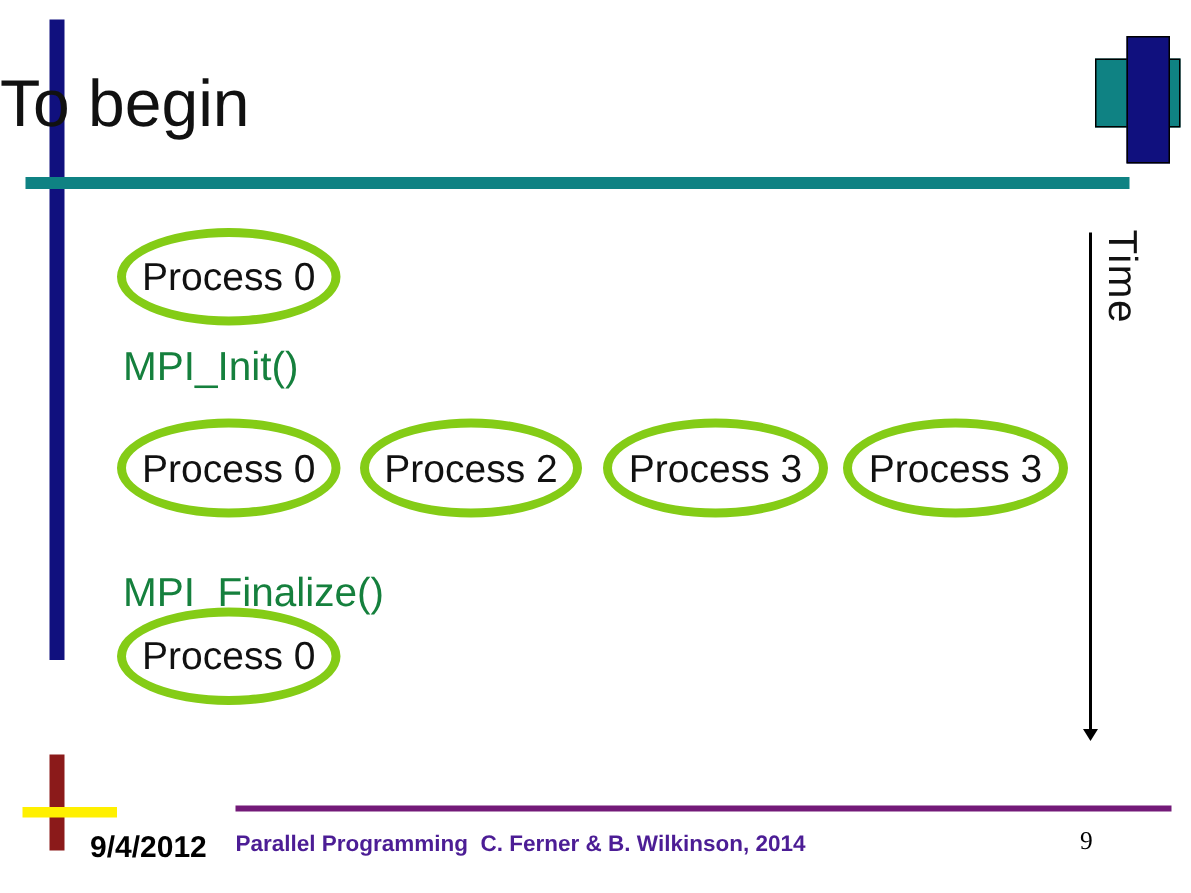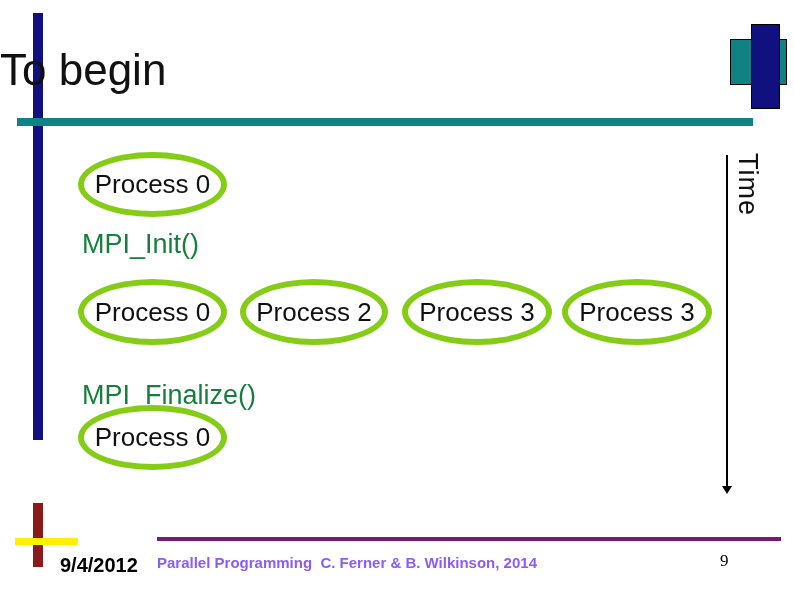--- a/index.html
+++ b/index.html
@@ -49,21 +49,21 @@
   .e-p2{left:402px;top:279px;width:150px;height:66px;}
   .e-p3{left:562px;top:279px;width:150px;height:66px;}
   .e-end{left:78px;top:405px;width:149px;height:65px;}
 
   .mpi-call{position:absolute;left:82px;font-size:27px;color:#15803d;}
   .mpi-init{top:229px;}
   .mpi-finalize{top:358px;margin-top:22px;}
 
   
   .footer-date{position:absolute;left:60px;top:554px;font-size:20px;font-weight:bold;color:#000;text-align:center;}
-  .footer-credit{position:absolute;left:157px;top:554px;font-size:15px;font-weight:bold;color:#8b5cf6;white-space:pre;}
+  .footer-credit{position:absolute;left:157px;top:554px;font-size:15px;font-weight:bold;color:#4c1d95;white-space:pre;}
   .page-number{position:absolute;left:720px;top:551px;font-size:17px;
     font-family:"Liberation Serif","DejaVu Serif",serif;color:#000;}
 </style>
 </head>
 <body>
 
 <div class="slide">
 
   <div class="left-bar"></div>
   <div class="title-rule"></div>

